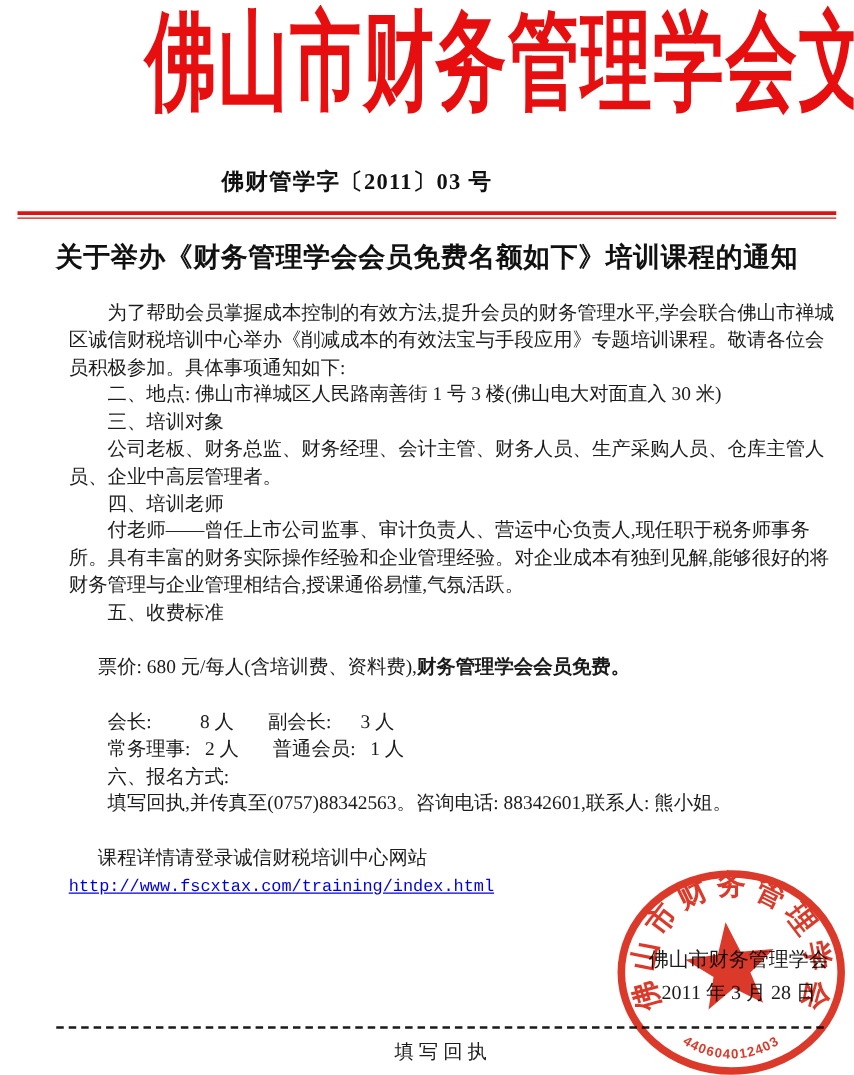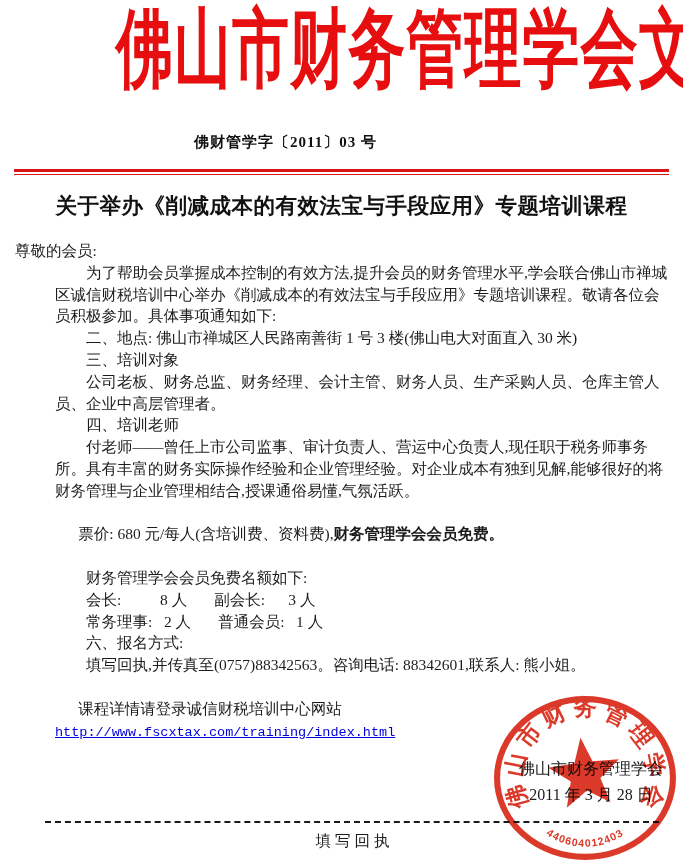--- a/index.html
+++ b/index.html
@@ -7,21 +7,21 @@
     position:relative;width:683px;height:860px;background:#fff;overflow:hidden;
     font-family:"Liberation Serif",serif;color:#1c1c1c;
   }
   .org-title{
     position:absolute;top:4px;left:0;width:683px;text-align:center;
     font-size:86px;font-weight:bold;color:#e60e0e;line-height:1.06;
     transform:scaleX(0.66);transform-origin:50% 0;white-space:nowrap;letter-spacing:2px;
   }
   .doc-number{
     position:absolute;top:133px;left:0;width:571px;text-align:center;
-    font-size:15px;font-weight:bold;letter-spacing:1px;color:#111;
+    font-size:18px;font-weight:bold;letter-spacing:1px;color:#111;
   }
   .red-rule{
     position:absolute;top:169px;left:14px;right:14px;height:2px;
     border-top:3px solid #dd1414;border-bottom:1px solid #dd1414;
   }
   .notice-title{
     position:absolute;top:191px;left:0;width:683px;text-align:center;
     font-size:21.5px;font-weight:bold;letter-spacing:0.5px;color:#111;
   }
   .body-text{
@@ -56,34 +56,33 @@
 <body>
 
 <div class="page">
 
   <div class="org-title">佛山市财务管理学会文件</div>
 
   <div class="doc-number">佛财管学字〔2011〕03 号</div>
 
   <div class="red-rule"></div>
 
-  <div class="notice-title">关于举办《削减成本的有效法宝与手段应用》专题培训课程</div>
+  <div class="notice-title">关于举办《财务管理学会会员免费名额如下》培训课程的通知</div>
 
   <div class="body-text">
-    <p>尊敬的会员:</p>
     <p class="indent">为了帮助会员掌握成本控制的有效方法,提升会员的财务管理水平,学会联合佛山市禅城区诚信财税培训中心举办《削减成本的有效法宝与手段应用》专题培训课程。敬请各位会员积极参加。具体事项通知如下:</p>
     <p class="indent">二、地点: 佛山市禅城区人民路南善街 1 号 3 楼(佛山电大对面直入 30 米)</p>
     <p class="indent">三、培训对象</p>
     <p class="indent">公司老板、财务总监、财务经理、会计主管、财务人员、生产采购人员、仓库主管人员、企业中高层管理者。</p>
     <p class="indent">四、培训老师</p>
     <p class="indent">付老师——曾任上市公司监事、审计负责人、营运中心负责人,现任职于税务师事务所。具有丰富的财务实际操作经验和企业管理经验。对企业成本有独到见解,能够很好的将财务管理与企业管理相结合,授课通俗易懂,气氛活跃。</p>
+    <p class="indent">五、收费标准</p>
     <p class="indent">
       <span>票价: 680 元/每人(含培训费、资料费),</span><b>财务管理学会会员免费。</b>
     </p>
-    <p class="indent">财务管理学会会员免费名额如下:</p>
     <p class="indent">会长:          8 人       副会长:      3 人</p>
     <p class="indent">常务理事:   2 人       普通会员:   1 人</p>
     <p class="indent">六、报名方式:</p>
     <p class="indent">填写回执,并传真至(0757)88342563。咨询电话: 88342601,联系人: 熊小姐。</p>
     <p class="indent">
       <span>课程详情请登录诚信财税培训中心网站 </span><a class="link">http://www.fscxtax.com/training/index.html</a>
     </p>
   </div>
 
   <div class="signature">

